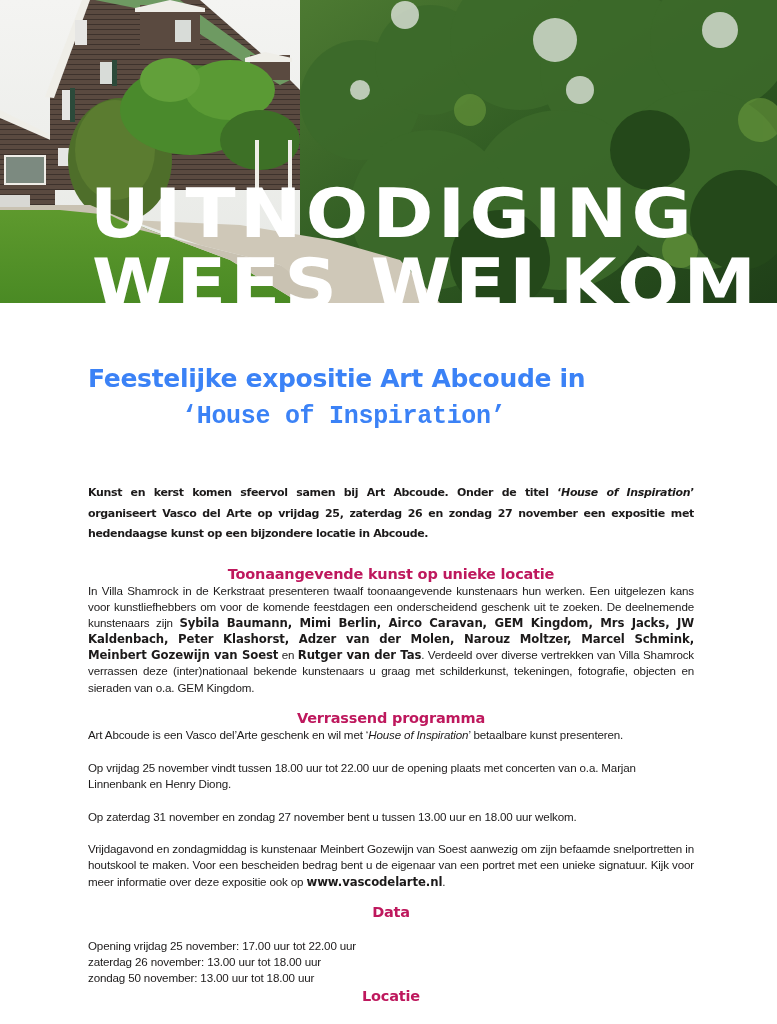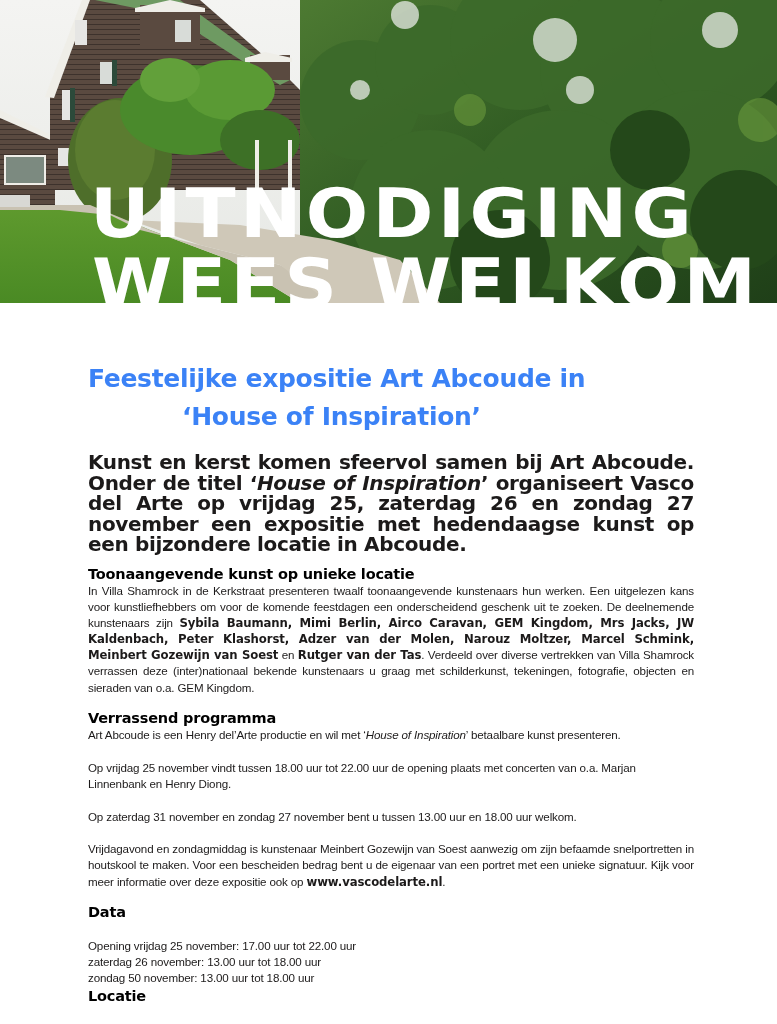--- a/index.html
+++ b/index.html
@@ -19,32 +19,32 @@
     }
     .hero-title.l1 { top: 178px; left: 90px; font-size: 68px; line-height: 72px; transform: scaleX(1.08); transform-origin: left; }
     .hero-title.l2 { top: 248px; left: 92px; font-size: 68px; line-height: 72px; transform: scaleX(1.07); transform-origin: left; }
 
     
     .article { position: absolute; left: 88px; top: 360px; width: 606px; }
     .headline {
       font-family: "DejaVu Sans", sans-serif; font-weight: bold; font-size: 25px;
       line-height: 38px; color: #3b82f6; letter-spacing: -0.3px;
     }
-    .headline .h-line2 { display: block; padding-left: 94px; }
+    .headline .h-line2 { display: block; padding-left: 94px; font-family: Liberation Mono, monospace; }
     .lead {
-      position: absolute; top: 92px; left: 0; width: 606px;
-      font-family: "DejaVu Sans", sans-serif; font-weight: bold; font-size: 20px;
+      position: absolute; top: 123px; left: 0; width: 606px;
+      font-family: "DejaVu Sans", sans-serif; font-weight: bold; font-size: 11px;
       line-height: 20.5px; text-align: justify; letter-spacing: -0.35px;
     }
     .lead i { font-style: italic; }
 
     .section { position: absolute; left: 0; width: 606px; }
     .section h2 {
       font-family: "DejaVu Sans", sans-serif; font-weight: bold; font-size: 14.5px;
-      line-height: 17px; color: #000000; letter-spacing: -0.2px;
+      line-height: 17px; color: #be185d; letter-spacing: -0.2px; text-align: center;
     }
     .section p {
       font-family: "Liberation Sans", sans-serif; font-size: 11.6px; line-height: 16.1px;
       color: #1c1a1a; text-align: justify; letter-spacing: -0.15px;
     }
     .section p b { font-family: "DejaVu Sans", sans-serif; font-weight: bold; font-size: 11.7px; letter-spacing: -0.1px; }
     .section p i { font-style: italic; }
     .section p + p { margin-top: 16px; }
     .section p.left { text-align: left; margin-top: 17px; }
 
@@ -155,21 +155,21 @@
 
   <p class="lead"><span>Kunst en kerst komen sfeervol samen bij Art Abcoude. Onder de titel ‘</span><i>House of Inspiration</i><span>’ organiseert Vasco del Arte op vrijdag 25, zaterdag 26 en zondag 27 november een expositie met hedendaagse kunst op een bijzondere locatie in Abcoude.</span></p>
 
   <div class="section s1">
     <h2>Toonaangevende kunst op unieke locatie</h2>
     <p><span>In Villa Shamrock in de Kerkstraat presenteren twaalf toonaangevende kunstenaars hun werken. Een uitgelezen kans voor kunstliefhebbers om voor de komende feestdagen een onderscheidend geschenk uit te zoeken. De deelnemende kunstenaars zijn </span><b>Sybila Baumann, Mimi Berlin, Airco Caravan, GEM Kingdom, Mrs Jacks, JW Kaldenbach, Peter Klashorst, Adzer van der Molen, Narouz Moltzer, Marcel Schmink, Meinbert Gozewijn van Soest</b><span> en </span><b>Rutger van der Tas</b><span>. Verdeeld over diverse vertrekken van Villa Shamrock verrassen deze (inter)nationaal bekende kunstenaars u graag met schilderkunst, tekeningen, fotografie, objecten en sieraden van o.a. GEM Kingdom.</span></p>
   </div>
 
   <div class="section s2">
     <h2>Verrassend programma</h2>
-    <p><span>Art Abcoude is een Henry del’Arte productie en wil met ‘</span><i>House of Inspiration</i><span>’ betaalbare kunst presenteren.</span></p>
+    <p><span>Art Abcoude is een Vasco del’Arte geschenk en wil met ‘</span><i>House of Inspiration</i><span>’ betaalbare kunst presenteren.</span></p>
     <p class="left">Op vrijdag 25 november vindt tussen 18.00 uur tot 22.00 uur de opening plaats met concerten van o.a. Marjan Linnenbank en Henry Diong.</p>
     <p class="left">Op zaterdag 31 november en zondag 27 november bent u tussen 13.00 uur en 18.00 uur welkom.</p>
     <p><span>Vrijdagavond en zondagmiddag is kunstenaar Meinbert Gozewijn van Soest aanwezig om zijn befaamde snelportretten in houtskool te maken. Voor een bescheiden bedrag bent u de eigenaar van een portret met een unieke signatuur. Kijk voor meer informatie over deze expositie ook op </span><b>www.vascodelarte.nl</b><span>.</span></p>
   </div>
 
   <div class="section s3">
     <h2>Data</h2>
     <p class="left">
       <span>Opening vrijdag 25 november: 17.00 uur tot 22.00 uur</span><br>
       <span>zaterdag 26 november: 13.00 uur tot 18.00 uur</span><br>

